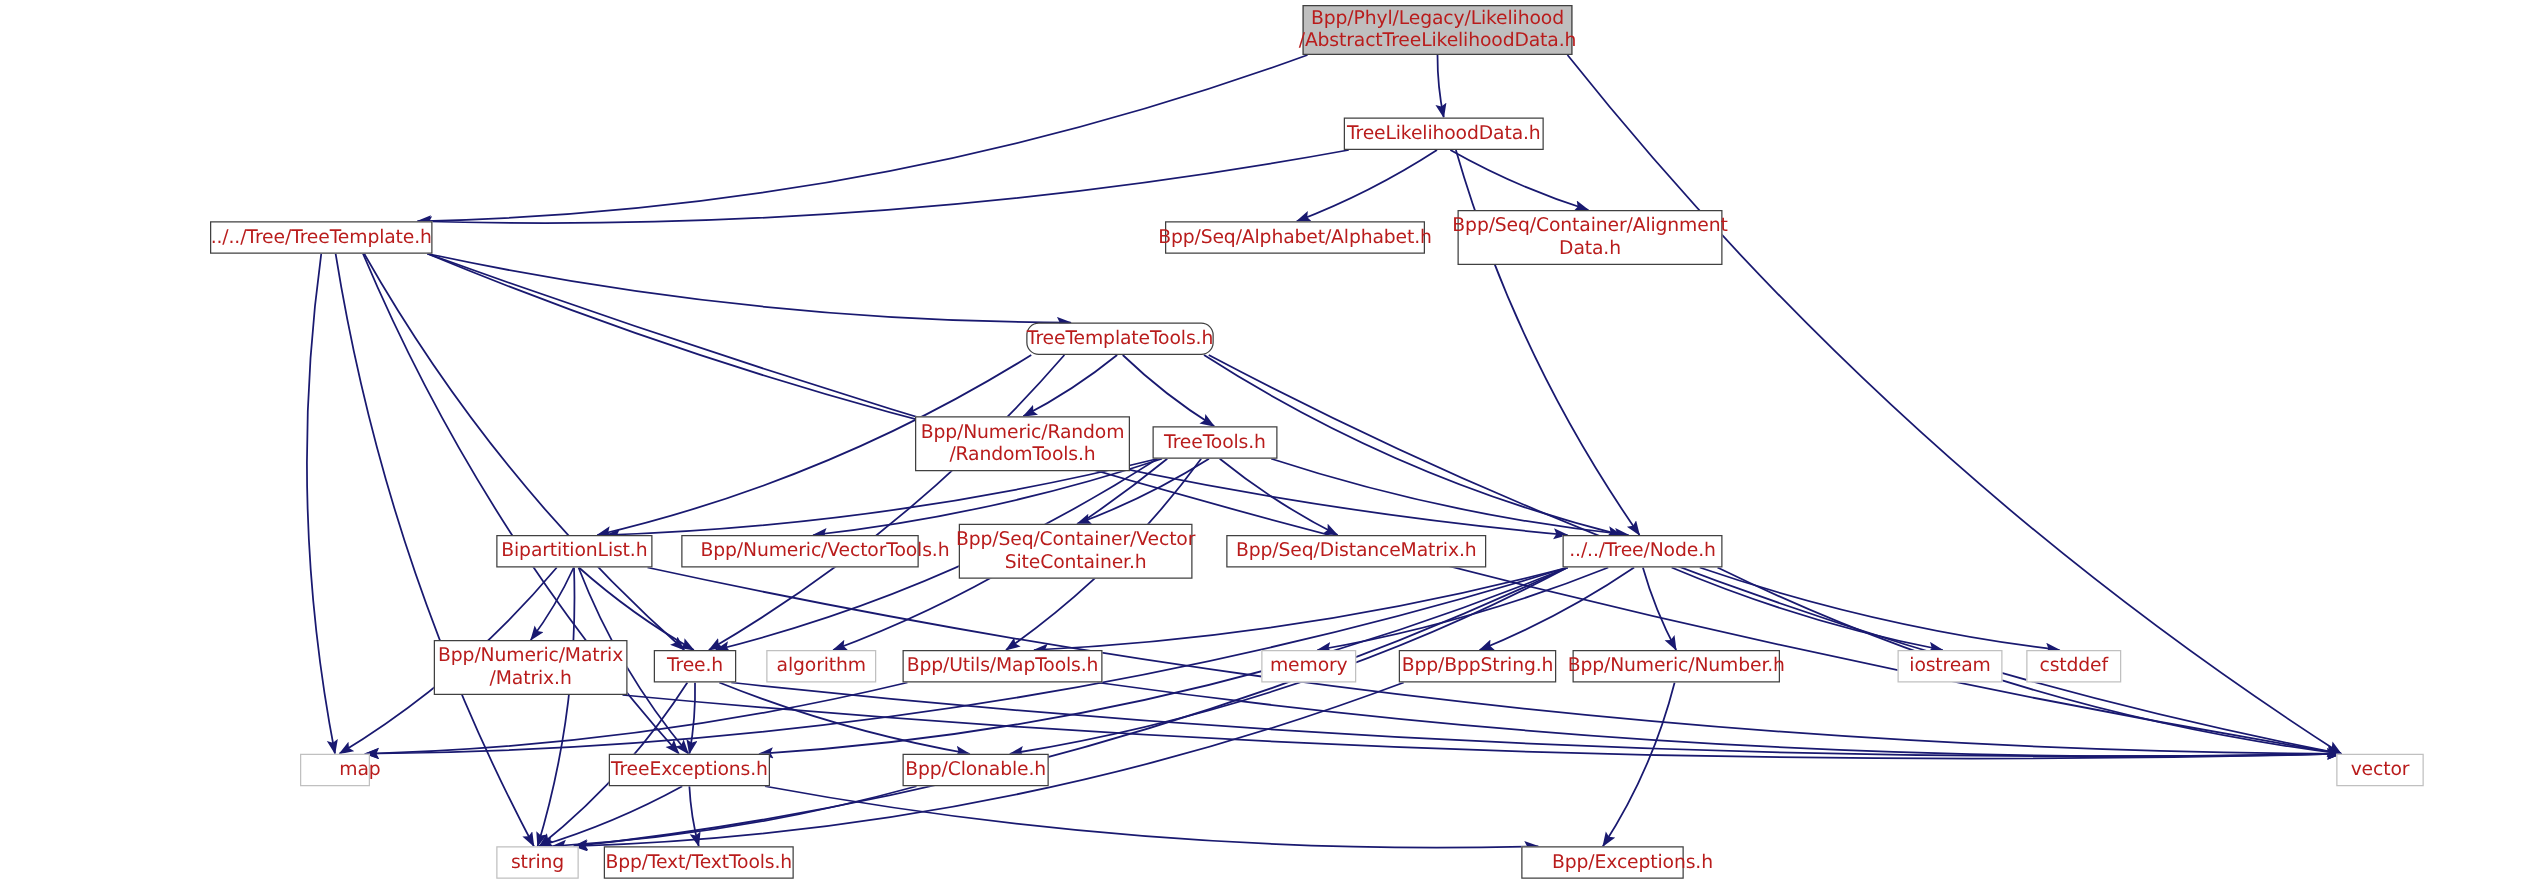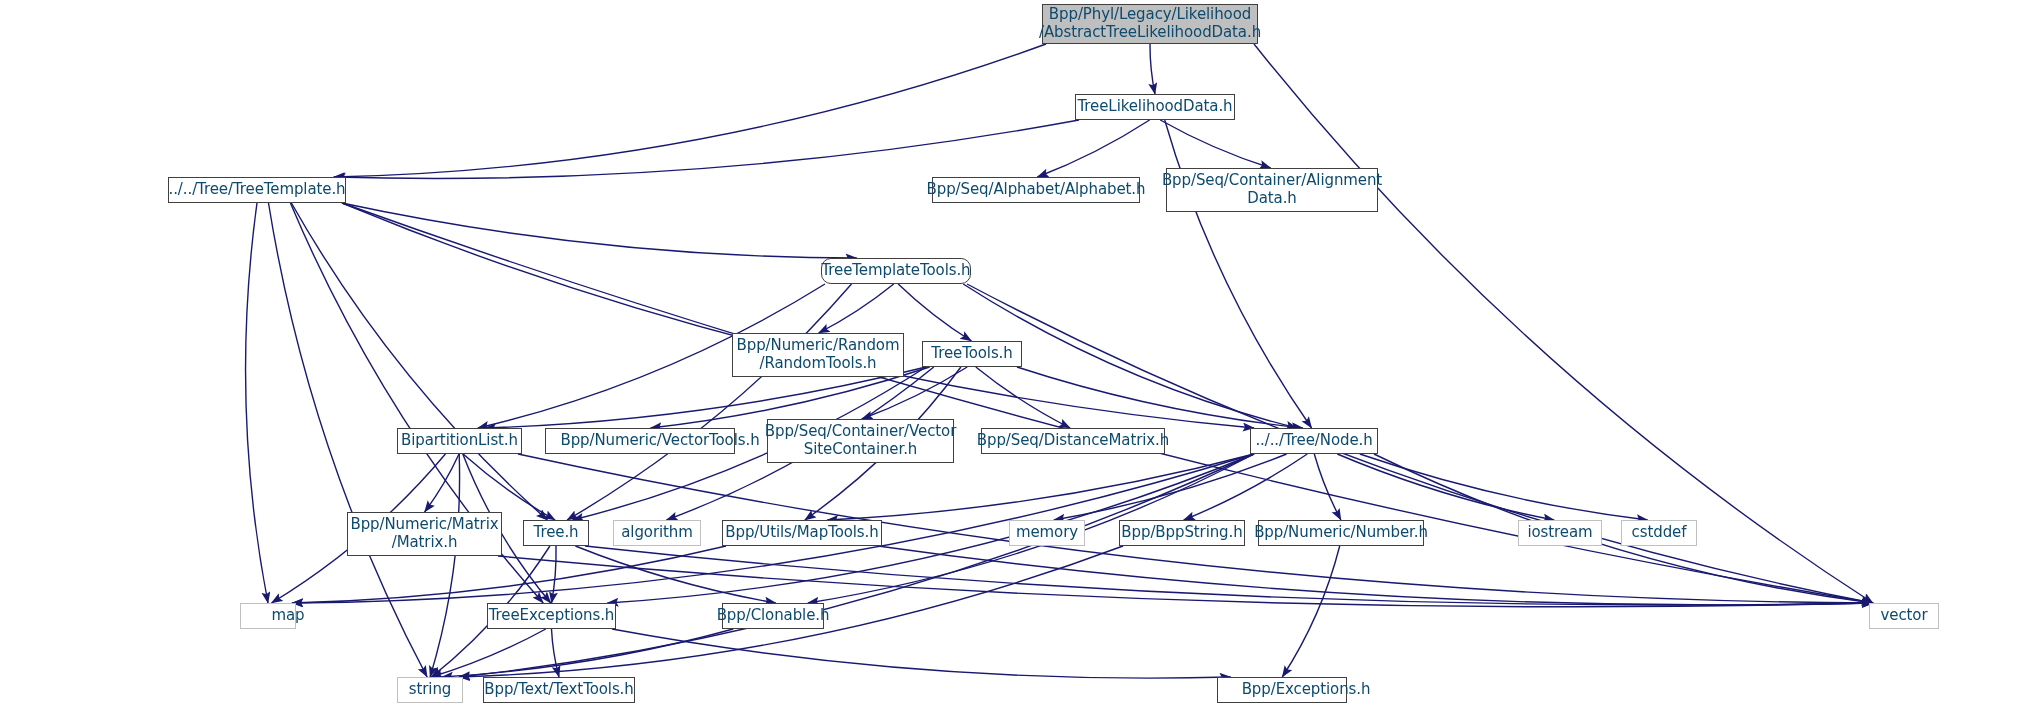--- a/index.html
+++ b/index.html
@@ -15,21 +15,21 @@
   #edges{position:absolute;left:0;top:0;width:2028px;height:708px;}
   .node{
     position:absolute;
     box-sizing:border-box;
     display:flex;
     align-items:center;
     justify-content:center;
     text-align:center;
     font-size:15px;
     line-height:1.18;
-    color:#0c4a6e;
+    color:#b91c1c;
     background:#ffffff;
     border:1px solid #808080;
     white-space:pre-line;
     letter-spacing:-0.1px;
     z-index:5;
   }
   .node.hdr{border:1.6px solid #404040;}
   .node.root{background:#bfbfbf;border:1.6px solid #404040;}
   .node.sys{border:1px solid #c0c0c0;background:#ffffff;text-align:center;}
 </style>
@@ -113,33 +113,33 @@
       <div class="node hdr" style="left: 1166px; top: 168px; width: 212px; height: 44px;">Bpp/Seq/Container/Alignment
 Data.h</div>
       <div class="node hdr" style="left: 821px; top: 258px; width: 150px; height: 26px; border-radius: 10px;">TreeTemplateTools.h</div>
       <div class="node hdr" style="left: 732px; top: 333px; width: 172px; height: 44px;">Bpp/Numeric/Random
 /RandomTools.h</div>
       <div class="node hdr" style="left: 922px; top: 341px; width: 100px; height: 26px;">TreeTools.h</div>
       <div class="node hdr" style="left: 397px; top: 428px; width: 125px; height: 26px;">BipartitionList.h</div>
       <div class="node hdr" style="left: 545px; top: 428px; width: 190px; height: 26px; padding-left: 40px;">Bpp/Numeric/VectorTools.h</div>
       <div class="node hdr" style="left: 767px; top: 419px; width: 187px; height: 44px;">Bpp/Seq/Container/Vector
 SiteContainer.h</div>
-      <div class="node hdr" style="left: 981px; top: 428px; width: 184px; height: 26px;">Bpp/Seq/DistanceMatrix.h</div>
+      <div class="node hdr" style="left: 981px; top: 428px; width: 208px; height: 26px;">Bpp/Seq/DistanceMatrix.h</div>
       <div class="node hdr" style="left: 1250px; top: 428px; width: 128px; height: 26px;">../../Tree/Node.h</div>
       <div class="node hdr" style="left: 347px; top: 512px; width: 155px; height: 44px;">Bpp/Numeric/Matrix
 /Matrix.h</div>
       <div class="node hdr" style="left: 523px; top: 520px; width: 66px; height: 26px;">Tree.h</div>
       <div class="node sys" style="left: 613px; top: 520px; width: 88px; height: 26px;">algorithm</div>
       <div class="node hdr" style="left: 722px; top: 520px; width: 160px; height: 26px;">Bpp/Utils/MapTools.h</div>
       <div class="node sys" style="left: 1009px; top: 520px; width: 76px; height: 26px;">memory</div>
       <div class="node hdr" style="left: 1119px; top: 520px; width: 126px; height: 26px;">Bpp/BppString.h</div>
       <div class="node hdr" style="left: 1258px; top: 520px; width: 166px; height: 26px;">Bpp/Numeric/Number.h</div>
       <div class="node sys" style="left: 1518px; top: 520px; width: 84px; height: 26px;">iostream</div>
       <div class="node sys" style="left: 1621px; top: 520px; width: 76px; height: 26px;">cstddef</div>
       <div class="node sys" style="left: 240px; top: 603px; width: 56px; height: 26px; padding-left: 40px;">map</div>
       <div class="node hdr" style="left: 487px; top: 603px; width: 129px; height: 26px;">TreeExceptions.h</div>
-      <div class="node hdr" style="left: 722px; top: 603px; width: 102px; height: 26px;">Bpp/Clonable.h</div>
+      <div class="node hdr" style="left: 722px; top: 603px; width: 117px; height: 26px;">Bpp/Clonable.h</div>
       <div class="node sys" style="left: 1869px; top: 603px; width: 70px; height: 26px;">vector</div>
       <div class="node sys" style="left: 397px; top: 677px; width: 66px; height: 26px;">string</div>
       <div class="node hdr" style="left: 483px; top: 677px; width: 152px; height: 26px;">Bpp/Text/TextTools.h</div>
       <div class="node hdr" style="left: 1217px; top: 677px; width: 130px; height: 26px; padding-left: 48px;">Bpp/Exceptions.h</div>
     </div>
 </div>
 
 </body></html>

